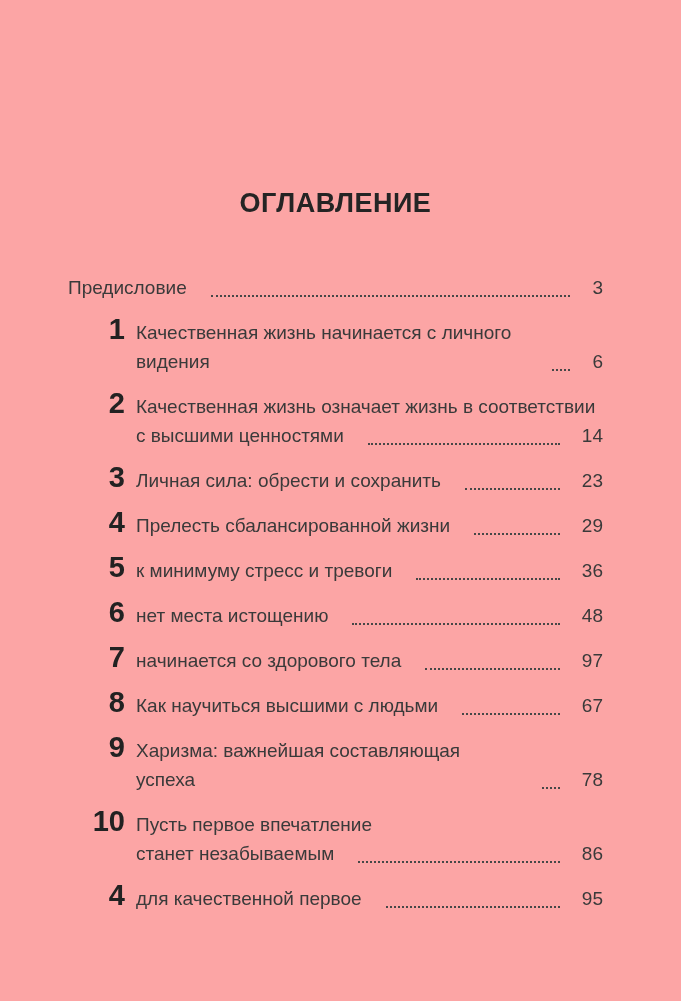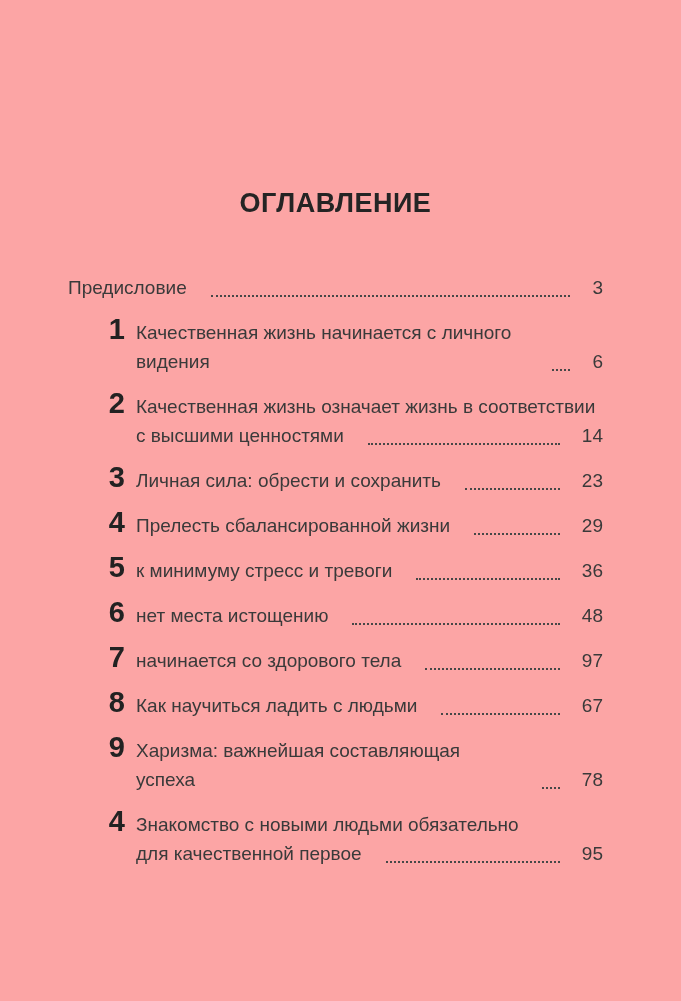--- a/index.html
+++ b/index.html
@@ -151,42 +151,52 @@
               <span>начинается со здорового тела</span>
               <span class="leader"></span>
               <span class="pg">97</span>
             </div>
           </div>
         </div>
         <div class="entry">
           <span class="num">8</span>
           <div class="entry-body">
             <div class="row">
-              <span>Как научиться ладить с людьми</span>
+              <span>Как научиться высшими с людьми</span>
               <span class="leader"></span>
               <span class="pg">67</span>
             </div>
           </div>
         </div>
         <div class="entry">
           <span class="num">9</span>
           <div class="entry-body">
             <div class="row">
               <span>Харизма: важнейшая составляющая успеха</span>
               <span class="leader"></span>
               <span class="pg">78</span>
             </div>
           </div>
         </div>
         <div class="entry">
+          <span class="num">10</span>
+          <div class="entry-body">
+            <div class="row">
+              <span>Пусть первое впечатление</span>
+            </div>
+            <div class="row">
+              <span>станет незабываемым</span>
+              <span class="leader"></span>
+              <span class="pg">86</span>
+            </div>
+          </div>
+        </div>
+        <div class="entry">
           <span class="num">4</span>
           <div class="entry-body">
-            <div class="row">
-              <span>Знакомство с новыми людьми обязательно</span>
-            </div>
             <div class="row">
               <span>для качественной первое</span>
               <span class="leader"></span>
               <span class="pg">95</span>
             </div>
           </div>
         </div>
       </div>
   </div>
 </div>

